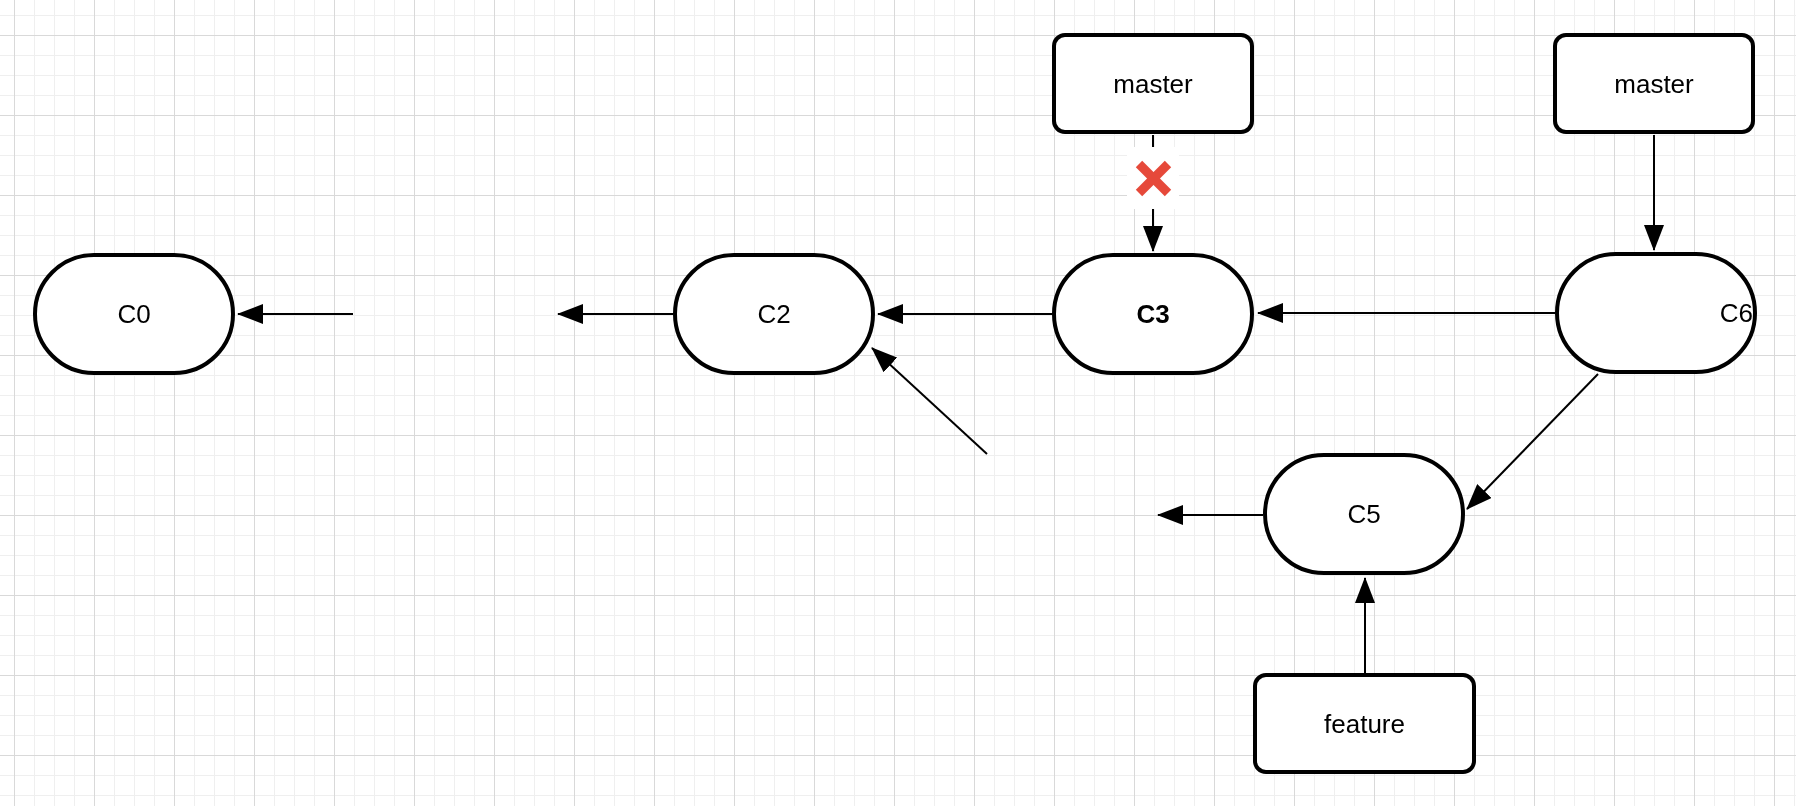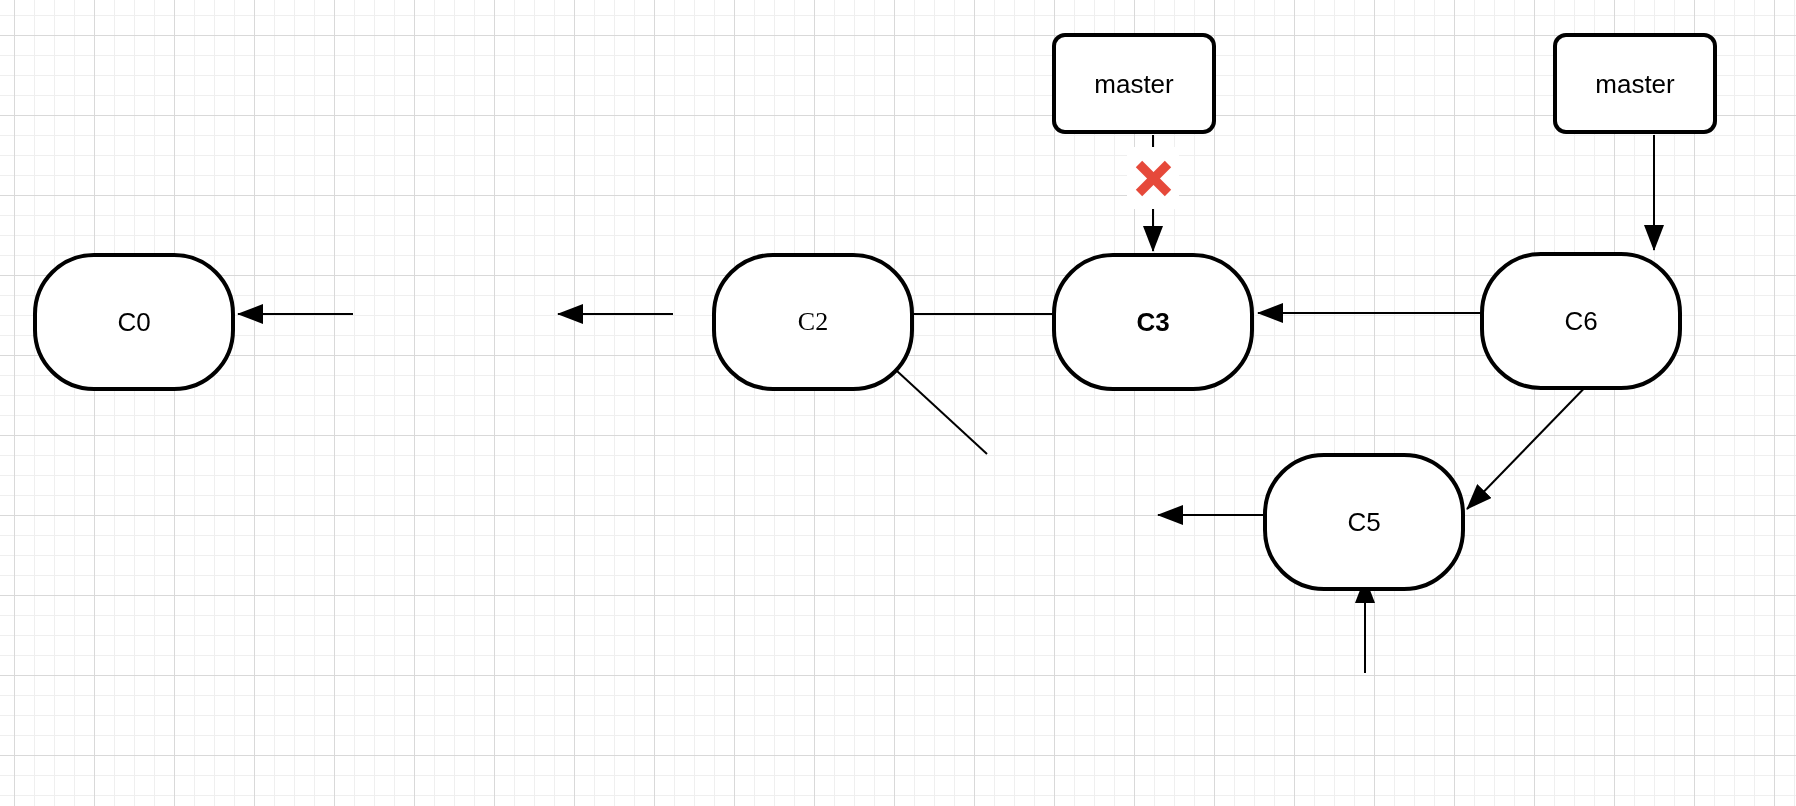--- a/index.html
+++ b/index.html
@@ -41,25 +41,25 @@
     border: 4.5px solid #000000;
     display: flex;
     align-items: center;
     justify-content: center;
     font-size: 26px;
     color: #000000;
     line-height: 1;
   }
   .commit {
     width: 202px;
-    height: 138px;
+    height: 122px;
     border-radius: 61px;
   }
   .branch-box {
-    width: 164px;
+    width: 202px;
     height: 101px;
     border-radius: 13px;
   }
   .branch-box.wide {
     width: 223px;
   }
   .shape-label {
     white-space: nowrap;
   }
 </style>
@@ -93,39 +93,42 @@
         <line x1="1168" y1="164" x2="1139" y2="193"></line>
       </g>
     </g>
   </svg>
 
   <div class="shape commit" style="left:33px; top:253px;">
     <span class="shape-label">C0</span>
   </div>
 
 
-  <div class="shape commit" style="left:712px; top:253px;font-family:Liberation Serif, serif;">
+  <div class="shape commit" style="left:673px; top:253px;">
     <span class="shape-label">C2</span>
   </div>
 
   <div class="shape commit" style="left:1052px; top:253px;font-weight:bold;">
     <span class="shape-label">C3</span>
   </div>
 
 
   <div class="shape commit" style="left:1263px; top:453px;">
     <span class="shape-label">C5</span>
   </div>
 
-  <div class="shape commit" style="left:1480px; top:252px;">
+  <div class="shape commit" style="left:1555px; top:252px;justify-content:flex-end;">
     <span class="shape-label">C6</span>
   </div>
 
   <div class="shape branch-box" style="left:1052px; top:33px;">
     <span class="shape-label">master</span>
   </div>
 
   <div class="shape branch-box" style="left:1553px; top:33px;">
     <span class="shape-label">master</span>
   </div>
 
+  <div class="shape branch-box wide" style="left:1253px; top:673px;">
+    <span class="shape-label">feature</span>
+  </div>
 
 </div>
 
 </body></html>

